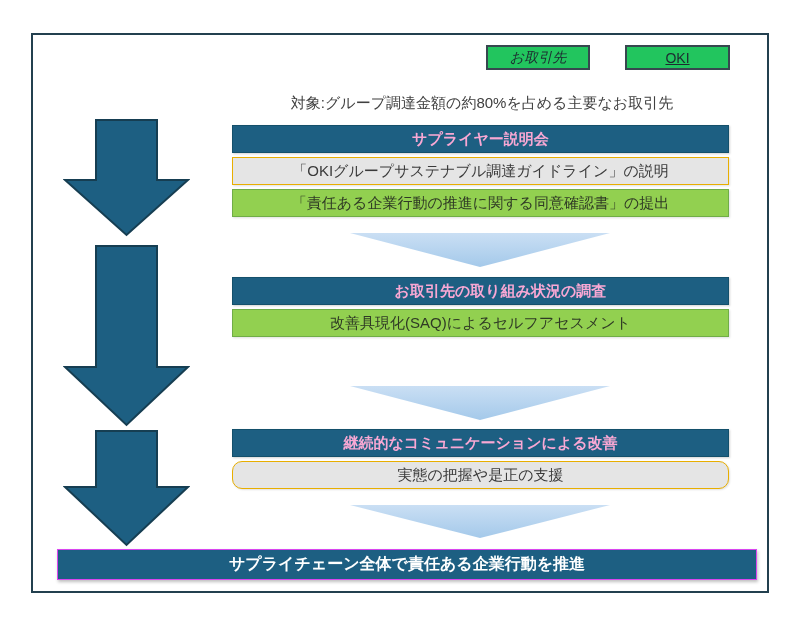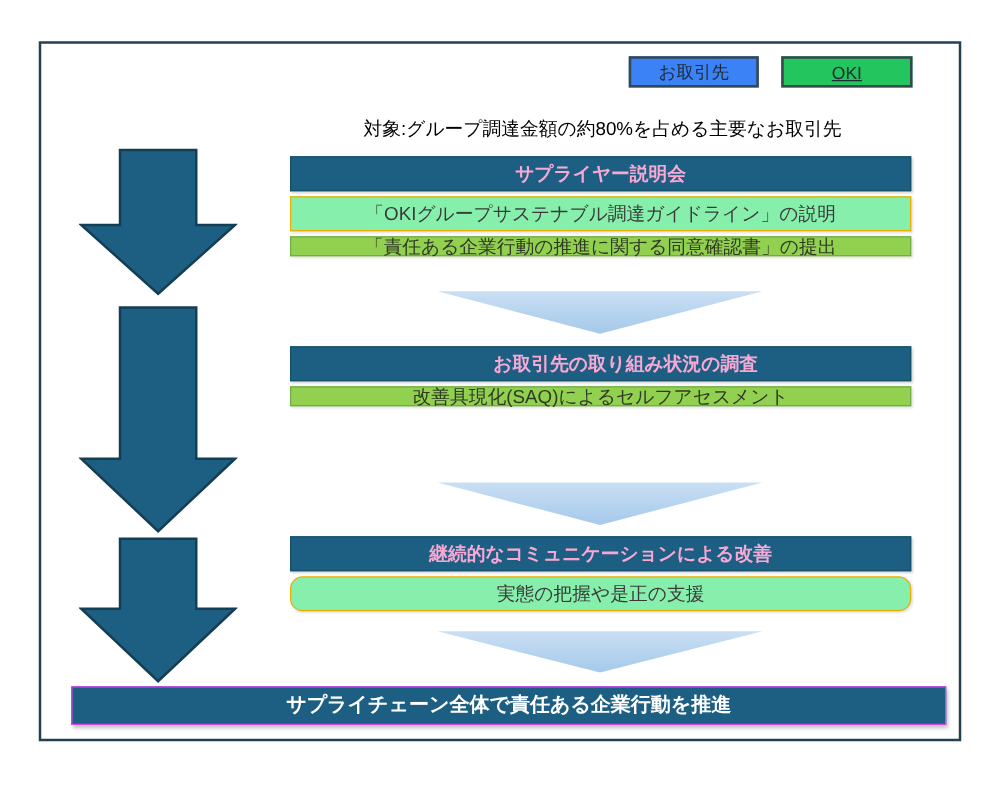--- a/index.html
+++ b/index.html
@@ -2,32 +2,32 @@
 <html><head>
 <meta charset="utf-8">
 <style>
   html,body{margin:0;padding:0;background:#ffffff;}
   body{font-family:"Liberation Sans","DejaVu Sans",sans-serif;}
   #canvas{position:relative;width:800px;height:630px;background:#ffffff;overflow:hidden;}
   .frame{position:absolute;left:31px;top:33px;width:734px;height:556px;border:2px solid #23404f;background:#ffffff;}
 
   
   .legend-box{position:absolute;height:21px;border:2px solid #37474f;display:flex;align-items:center;justify-content:center;font-size:14px;color:#1d2a30;box-sizing:content-box;}
-  .legend-partner{left:503px;top:45px;width:100px;background:#3b82f6;}
+  .legend-partner{left:486px;top:45px;width:100px;background:#22c55e;font-style:italic;}
   .legend-oki{left:625px;top:45px;width:101px;background:#22c55e;text-decoration:underline;}
 
   
-  .subtitle{position:absolute;left:222px;top:94px;width:520px;text-align:center;font-size:15px;color:#000000;}
+  .subtitle{position:absolute;left:222px;top:94px;width:520px;text-align:center;font-size:15px;color:#404040;}
 
   
   .col{position:absolute;left:232px;width:497px;box-sizing:border-box;}
   .bar{display:flex;align-items:center;justify-content:center;text-align:center;box-sizing:border-box;}
   .bar-header{background:#1d5f82;border:1px solid #14506b;color:#f9a8d4;font-weight:bold;font-size:15px;height:28px;box-shadow:1px 1px 2px rgba(0,0,0,.18);}
-  .bar-orange{background:#86efac;border:1px solid #e8ae00;color:#3a3a3a;font-size:15px;height:28px;box-shadow:1px 1px 2px rgba(0,0,0,.12);}
-  .bar-green{background:#92d050;border:1px solid #70ad47;color:#2f3a25;font-size:15px;height:16px;box-shadow:1px 1px 2px rgba(0,0,0,.12);}
+  .bar-orange{background:#e5e5e5;border:1px solid #e8ae00;color:#3a3a3a;font-size:15px;height:28px;box-shadow:1px 1px 2px rgba(0,0,0,.12);}
+  .bar-green{background:#92d050;border:1px solid #70ad47;color:#2f3a25;font-size:15px;height:28px;box-shadow:1px 1px 2px rgba(0,0,0,.12);}
 
   .chevron{position:absolute;}
   .conclusion{position:absolute;left:57px;top:549px;width:698px;height:29px;background:#1d5f82;border:1px solid #d946ef;color:#ffffff;font-weight:bold;font-size:16px;display:flex;align-items:center;justify-content:center;box-shadow:1px 2px 3px rgba(0,0,0,.25);}
 
   
   .phase-arrow{position:absolute;left:63px;width:127px;}
   .phase-label{position:absolute;left:63px;width:127px;display:flex;justify-content:center;color:#ffffff;font-size:13px;writing-mode:vertical-rl;text-orientation:upright;letter-spacing:2px;line-height:1;}
   .phase-label span{writing-mode:vertical-rl;text-orientation:upright;}
 </style>
 </head>

